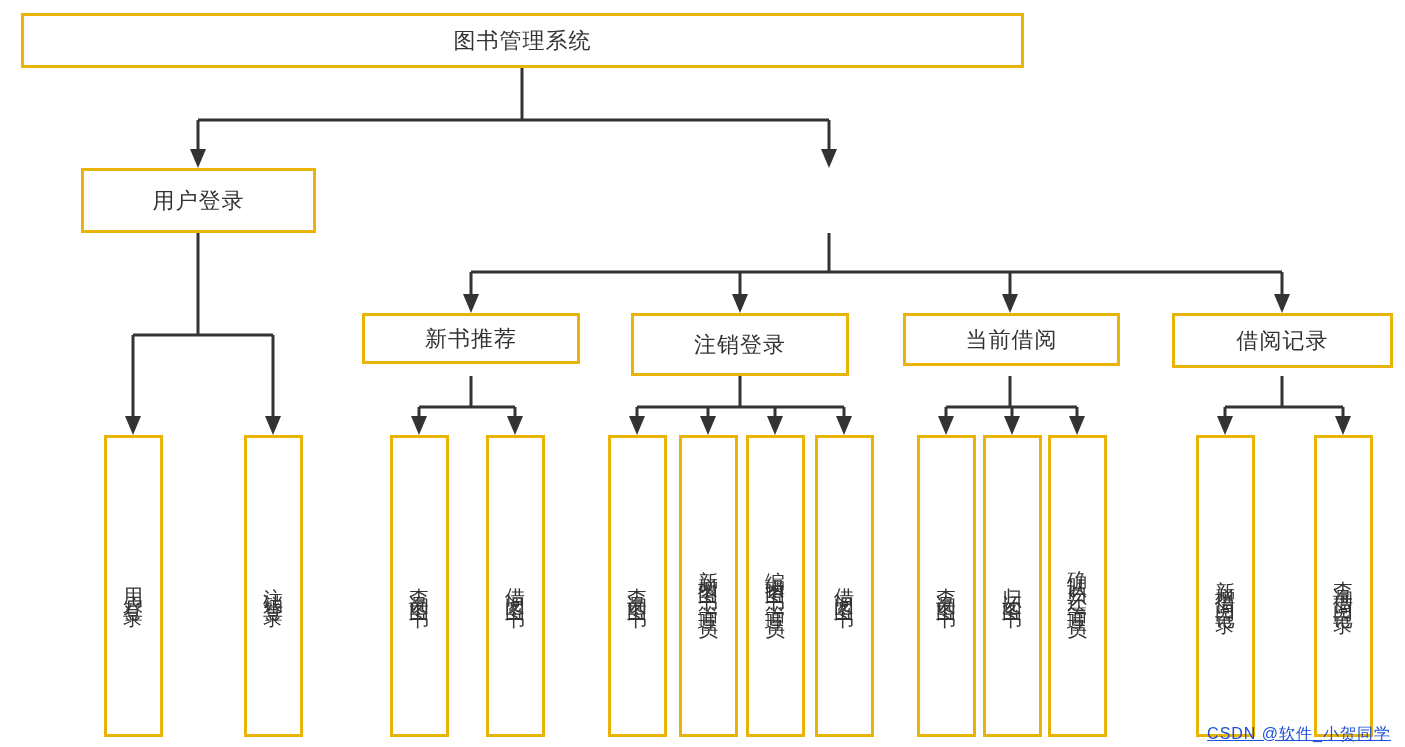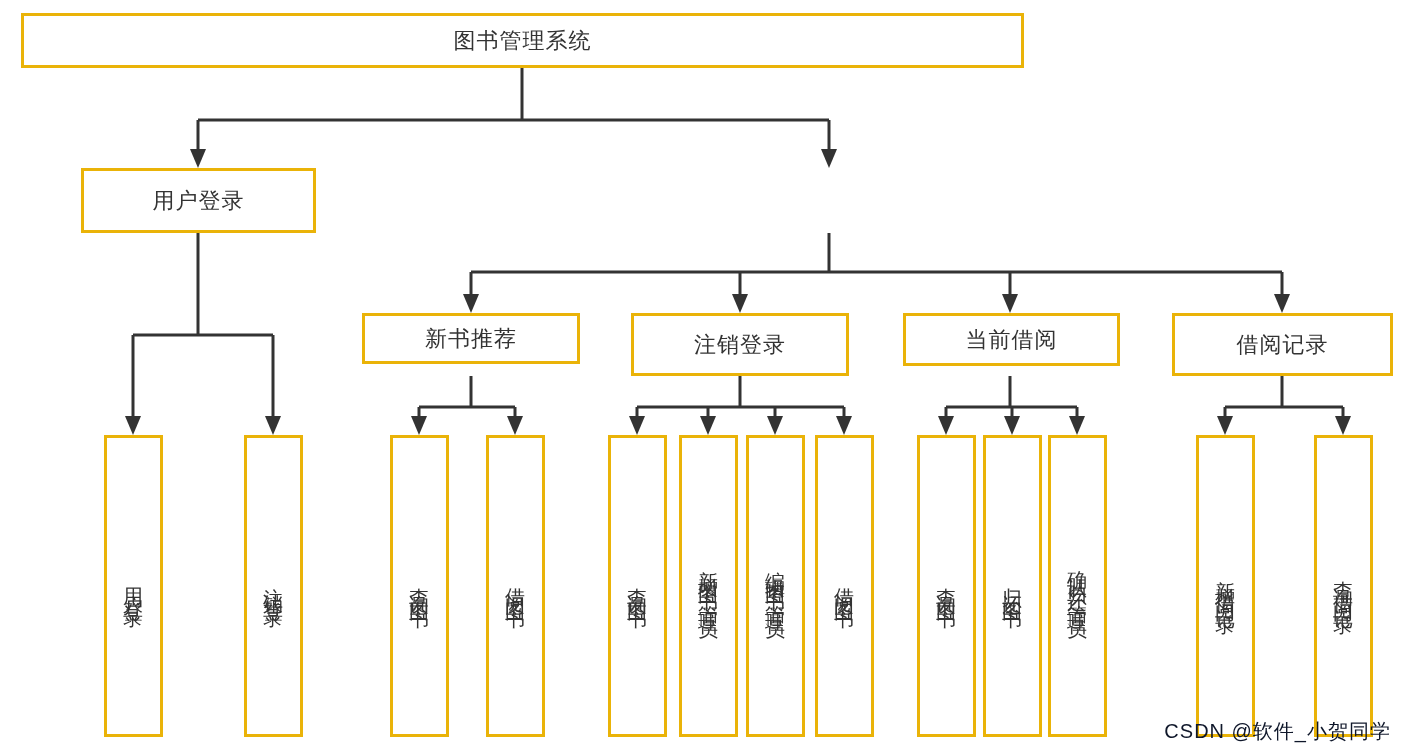--- a/index.html
+++ b/index.html
@@ -40,44 +40,45 @@
     letter-spacing: 7px;
     line-height: 1.1;
   }
   
   #b-root           { left: 21px;   top: 13px;  width: 1003px; height: 55px; }
   #b-user-login     { left: 81px;   top: 168px; width: 235px;  height: 65px; }
   #b-book-mgmt      { left: 712px;  top: 168px; width: 235px;  height: 65px; }
   #b-new-book-rec   { left: 362px;  top: 313px; width: 218px;  height: 51px; }
   #b-book-borrow    { left: 631px;  top: 313px; width: 218px;  height: 63px; }
   #b-current-borrow { left: 903px;  top: 313px; width: 217px;  height: 53px; }
-  #b-borrow-record  { left: 1172px; top: 313px; width: 221px;  height: 63px; }
+  #b-borrow-record  { left: 1172px; top: 313px; width: 221px;  height: 55px; }
   
   .v-node { top: 435px; width: 59px; height: 302px; }
   #l-user-login  { left: 104px; }
   #l-logout      { left: 244px; }
   #l-rec-query   { left: 390px; }
   #l-rec-borrow  { left: 486px; }
   #l-bor-query   { left: 608px; }
   #l-bor-add     { left: 679px; }
   #l-bor-edit    { left: 746px; }
   #l-bor-borrow  { left: 815px; }
   #l-cur-query   { left: 917px; }
   #l-cur-return  { left: 983px; }
   #l-cur-confirm { left: 1048px; }
   #l-rec2-add    { left: 1196px; }
   #l-rec2-query  { left: 1314px; }
   .watermark {
     position: absolute;
     right: 14px;
     bottom: 2px;
-    font-size: 20px;
-    color: #0f172a;
+    font-size: 16px;
+    color: #1d4ed8;
     letter-spacing: 1px;
     white-space: nowrap;
+    text-decoration: underline;
   }
 </style>
 </head>
 <body>
 
 <div class="canvas">
 
   <svg class="connectors" viewBox="0 0 1405 747" xmlns="http://www.w3.org/2000/svg">
     <g stroke="#333333" stroke-width="3" fill="none">
 

